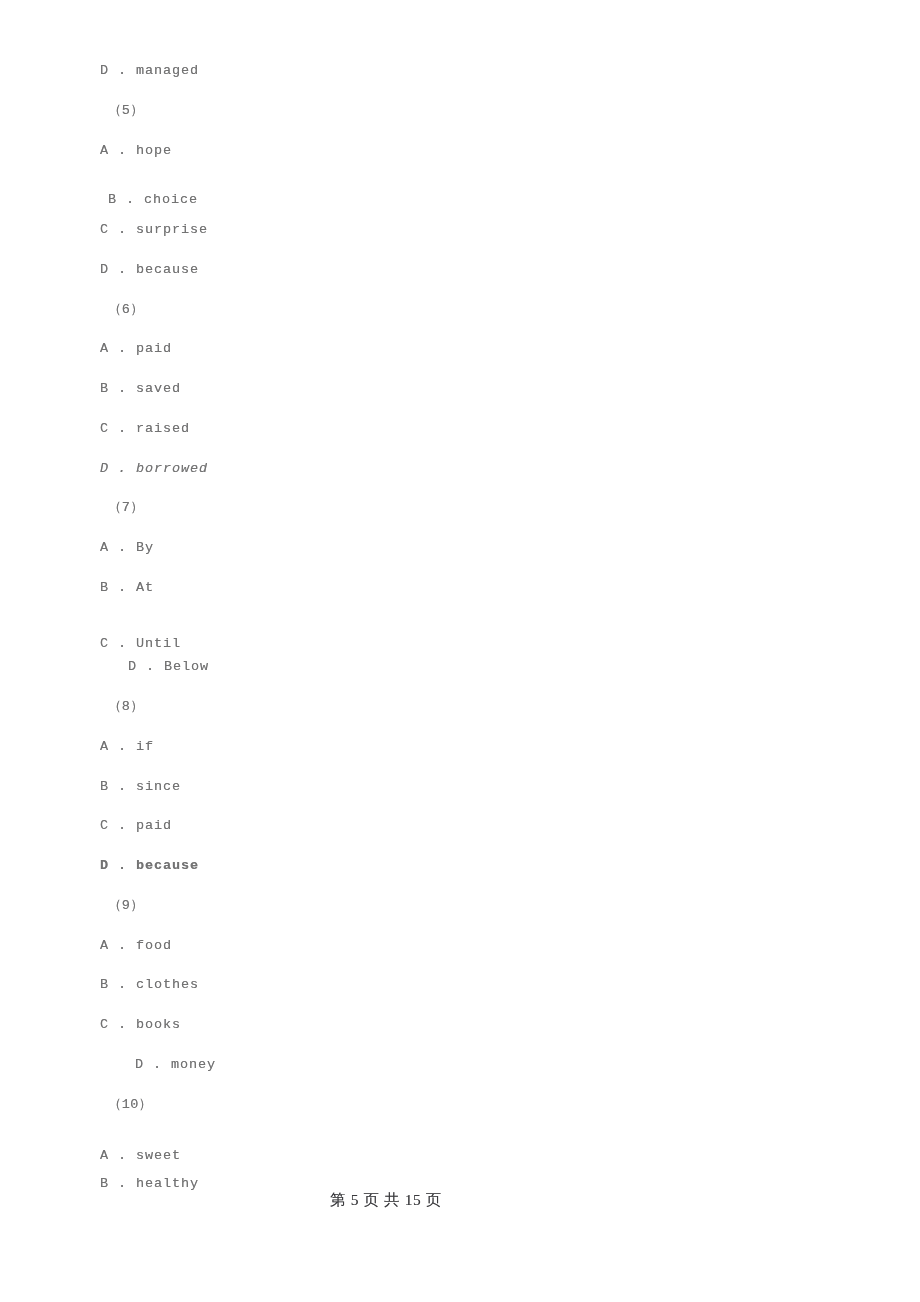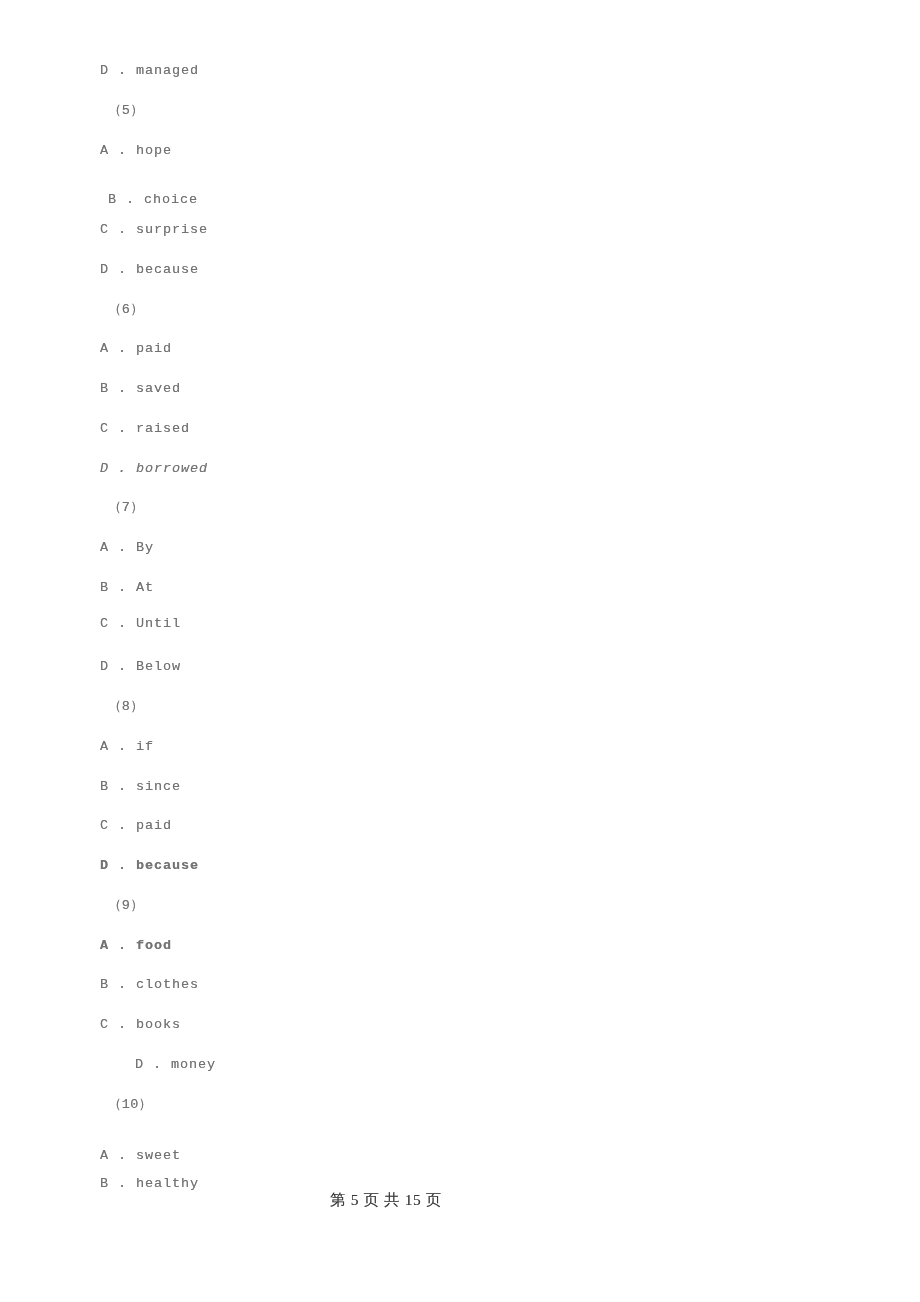--- a/index.html
+++ b/index.html
@@ -79,29 +79,29 @@
       <div class="line option" style="top: 217px;">C . surprise</div>
       <div class="line option" style="top: 256.75px;">D . because</div>
       <div class="line qnum" style="top: 296.5px;">（6）</div>
       <div class="line option" style="top: 336.25px;">A . paid</div>
       <div class="line option" style="top: 376px;">B . saved</div>
       <div class="line option" style="top: 415.75px;">C . raised</div>
       <div class="line option" style="top: 455.5px; font-style: italic;">D . borrowed</div>
       <div class="line qnum" style="top: 495.25px;">（7）</div>
       <div class="line option" style="top: 535px;">A . By</div>
       <div class="line option" style="top: 574.75px;">B . At</div>
-      <div class="line option" style="top: 611px;">C . Until</div>
-      <div class="line option" style="top: 654.25px;">D . Below</div>
+      <div class="line option" style="top: 631px;">C . Until</div>
+      <div class="line option" style="top: 654.25px; margin-left: 28px;">D . Below</div>
       <div class="line qnum" style="top: 694px;">（8）</div>
       <div class="line option" style="top: 733.75px;">A . if</div>
       <div class="line option" style="top: 773.5px;">B . since</div>
       <div class="line option" style="top: 813.25px;">C . paid</div>
       <div class="line option" style="top: 853px; font-weight: bold;">D . because</div>
       <div class="line qnum" style="top: 892.75px;">（9）</div>
-      <div class="line option" style="top: 932.5px; font-weight: bold;">A . food</div>
+      <div class="line option" style="top: 932.5px;">A . food</div>
       <div class="line option" style="top: 972.25px;">B . clothes</div>
       <div class="line option" style="top: 1012px;">C . books</div>
       <div class="line option" style="top: 1051.75px; margin-left: 35px;">D . money</div>
       <div class="line qnum" style="top: 1091.5px;">（10）</div>
       <div class="line option" style="top: 1131.25px; margin-top: 12px;">A . sweet</div>
       <div class="line option" style="top: 1171px;">B . healthy</div>
     </div>
   <div class="footer">第 5 页 共 15 页</div>
 </div>
 

